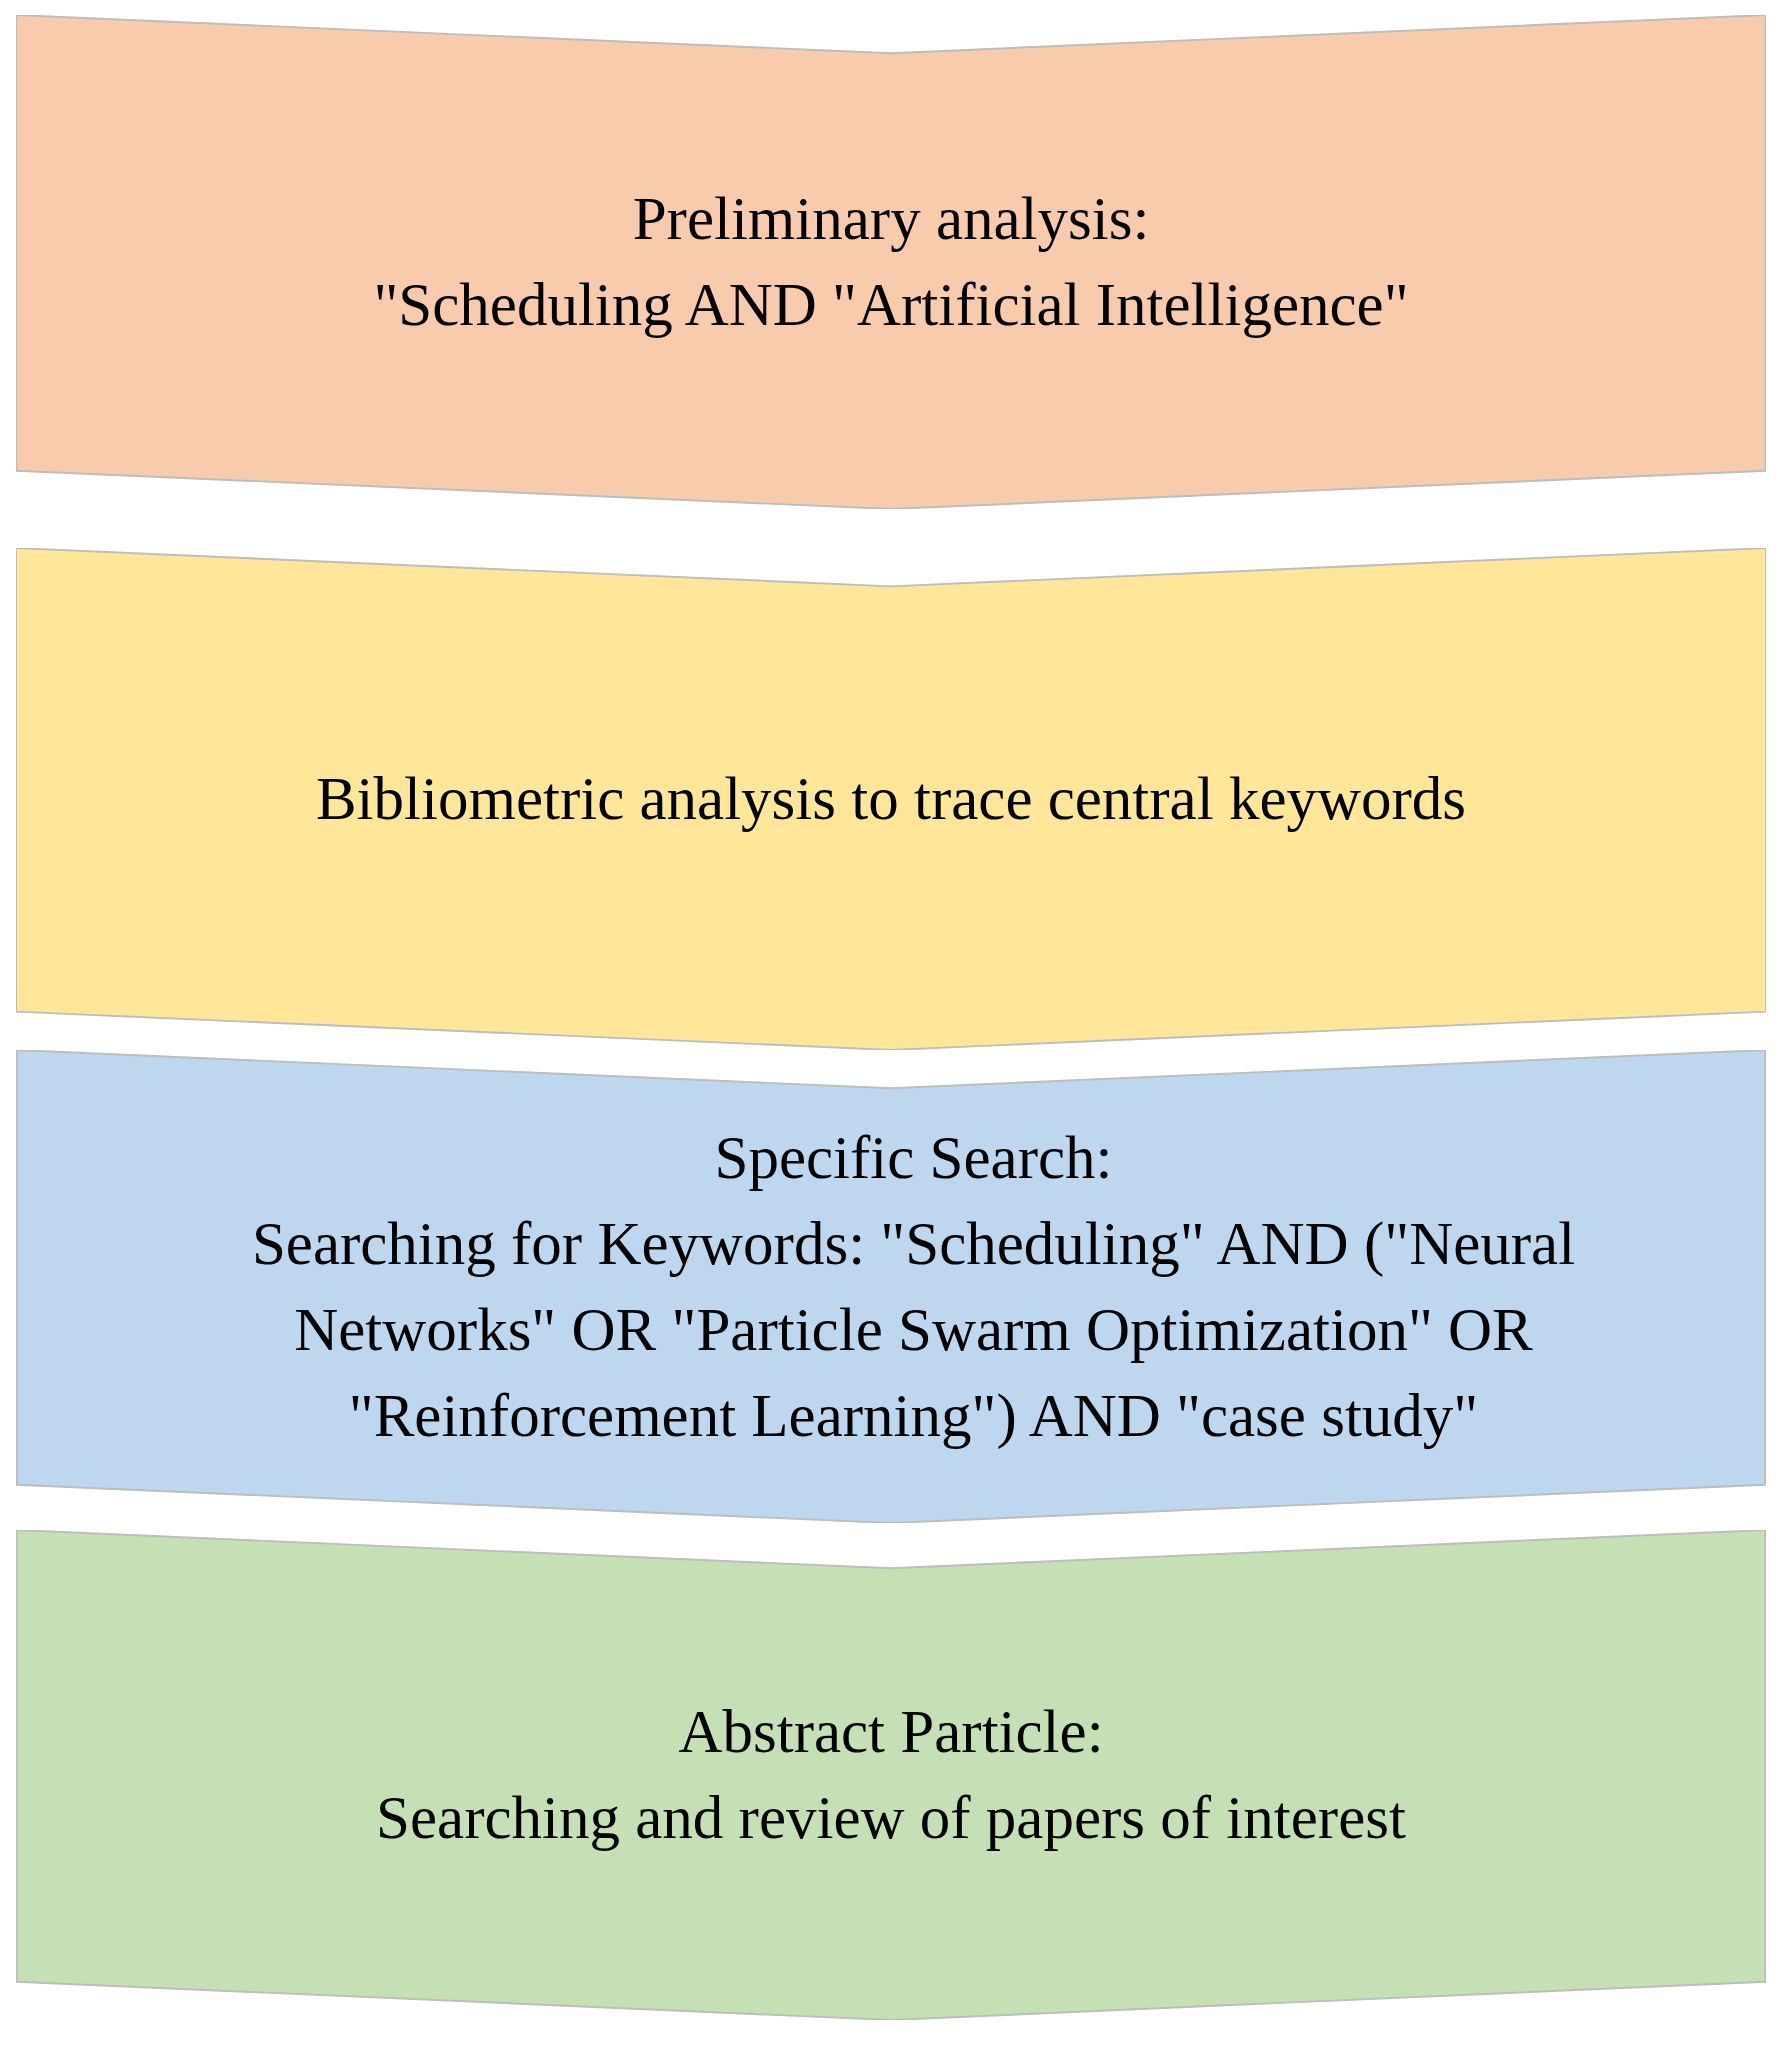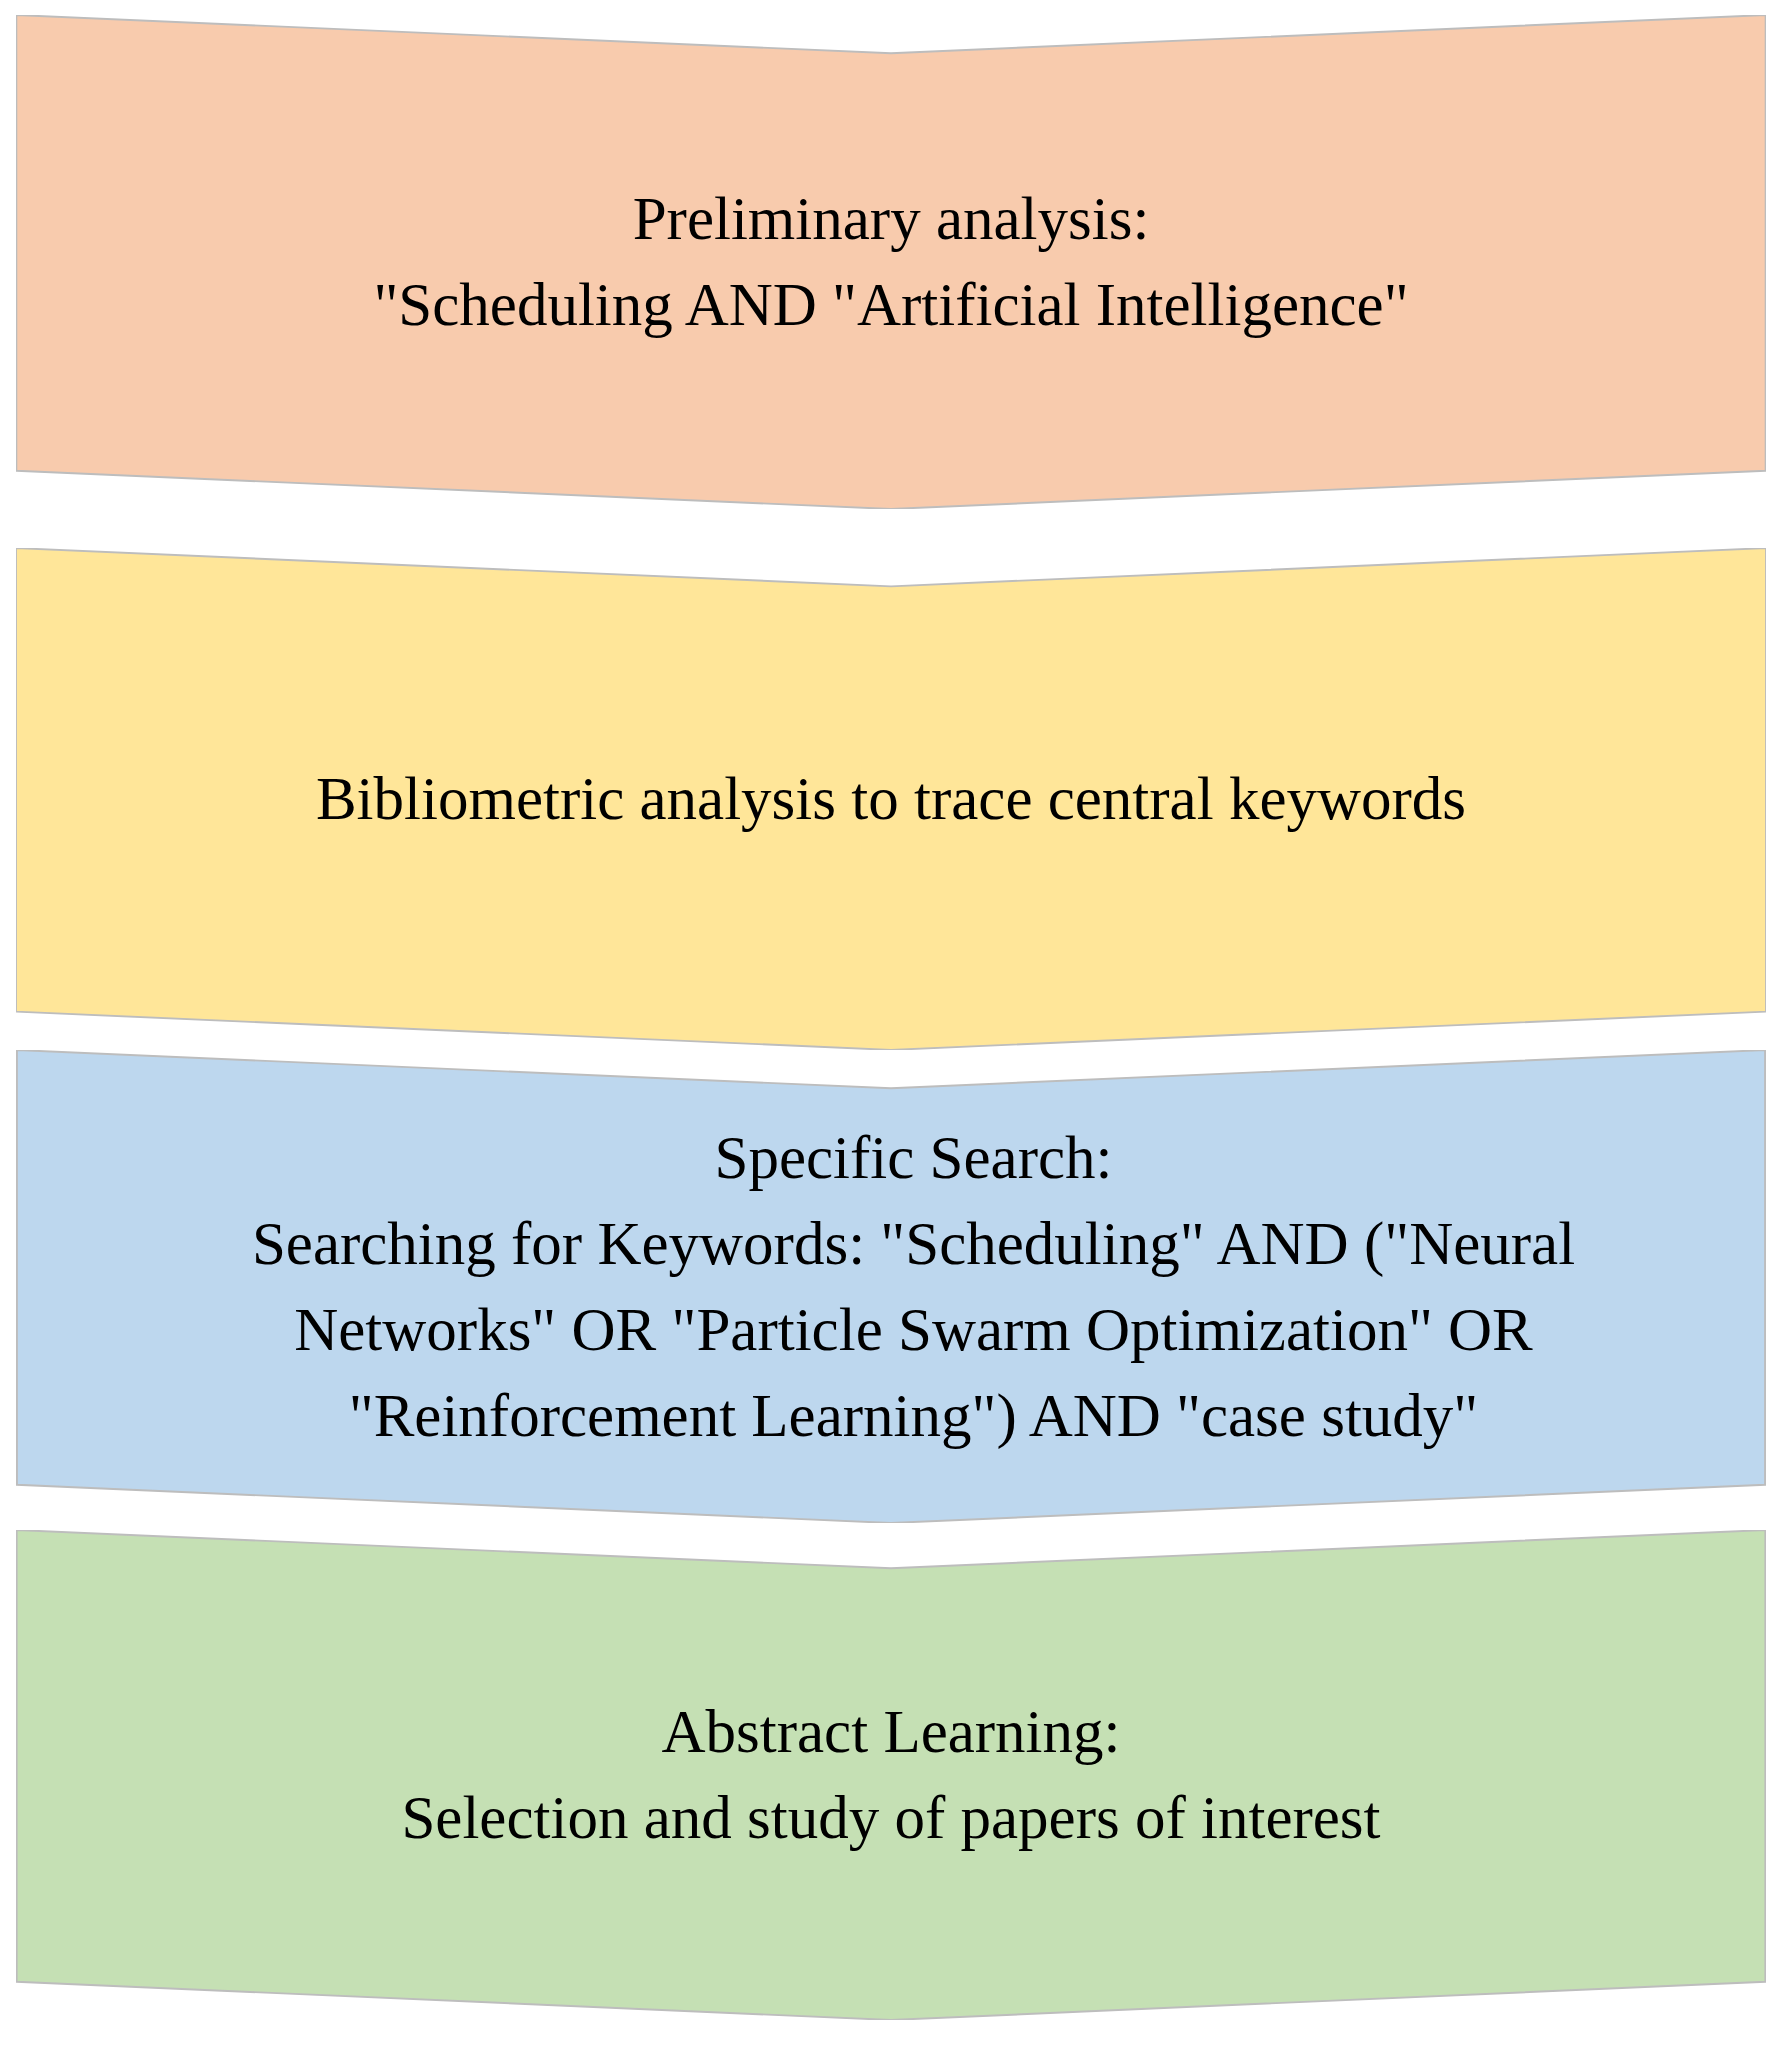--- a/index.html
+++ b/index.html
@@ -84,19 +84,19 @@
       <div class="text-line">Networks" OR "Particle Swarm Optimization" OR</div>
       <div class="text-line">"Reinforcement Learning") AND "case study"</div>
     </div>
   </div>
 
   <div class="banner" id="banner-4">
     <svg width="1750" height="490" viewBox="0 0 2284 640">
       <polygon points="0,0 1142,50 2284,0 2284,590 1142,640 0,590" stroke-width="2.5" fill="#C5E0B4" stroke="#BDBDBD"></polygon>
     </svg>
     <div class="banner-text">
-      <div class="text-line">Abstract Learning:</div>
-      <div class="text-line">Selection and study of papers of interest</div>
+      <div class="text-line">Abstract Particle:</div>
+      <div class="text-line">Searching and review of papers of interest</div>
     </div>
   </div>
 
 </div>
 
 
 </body></html>

